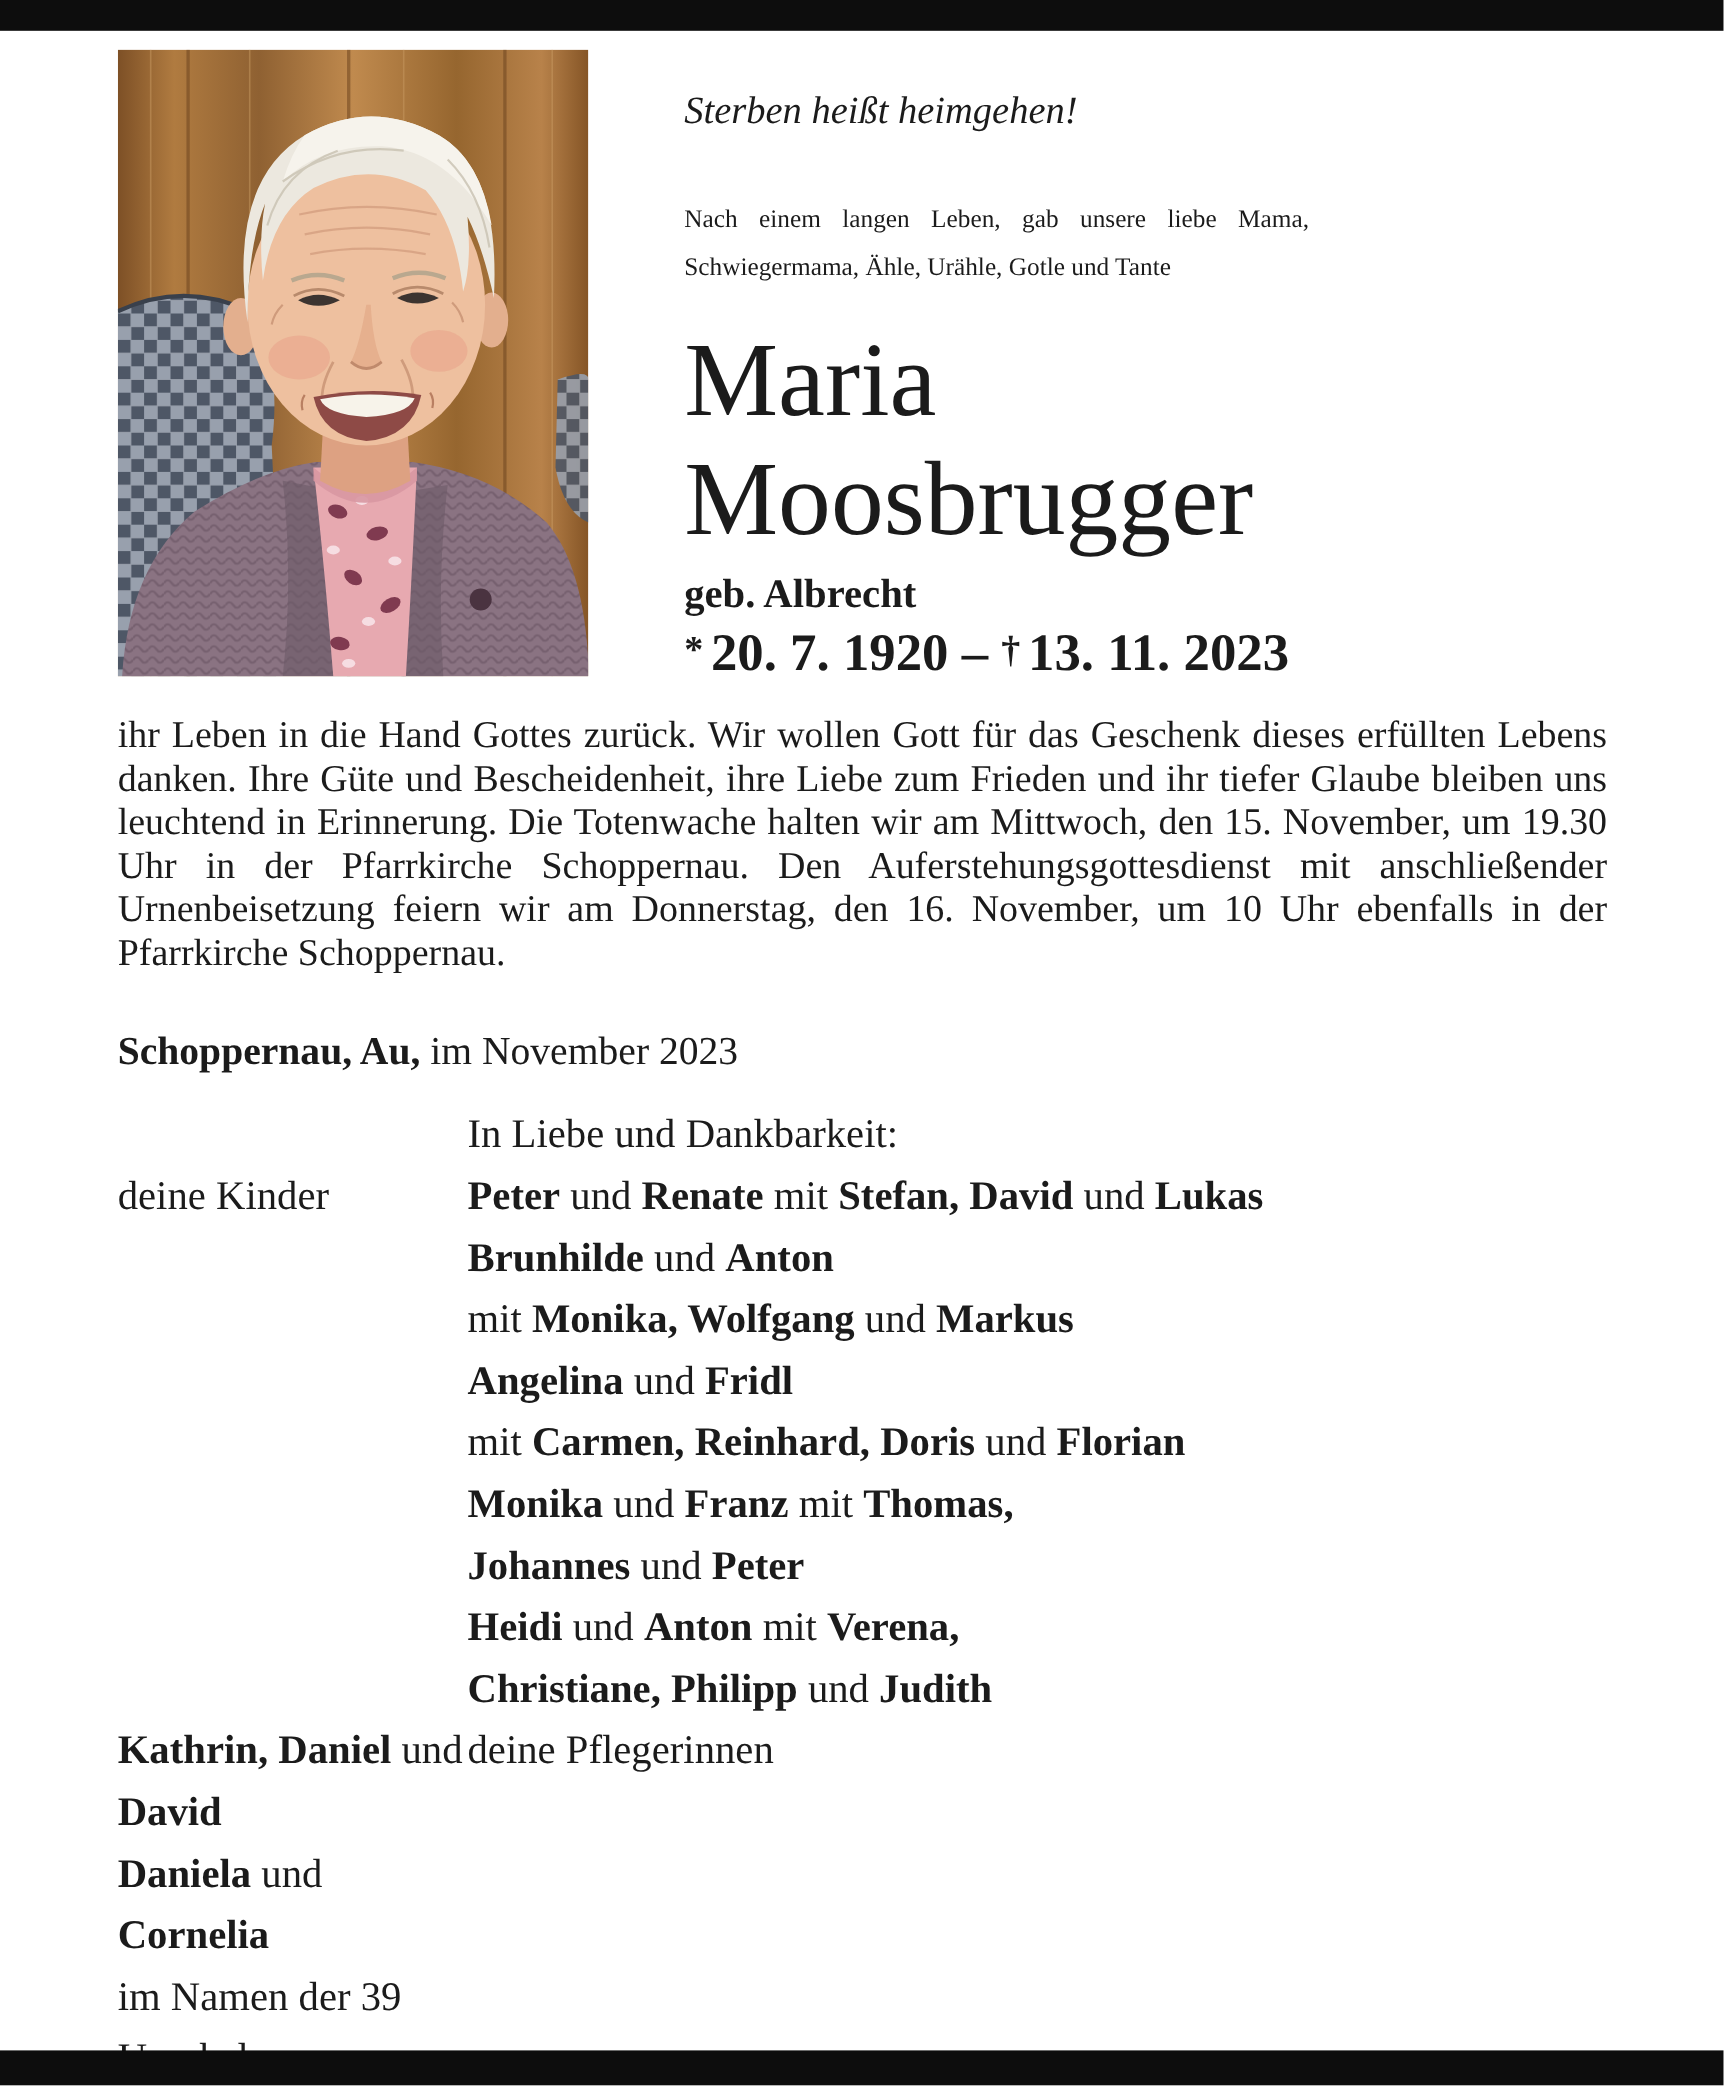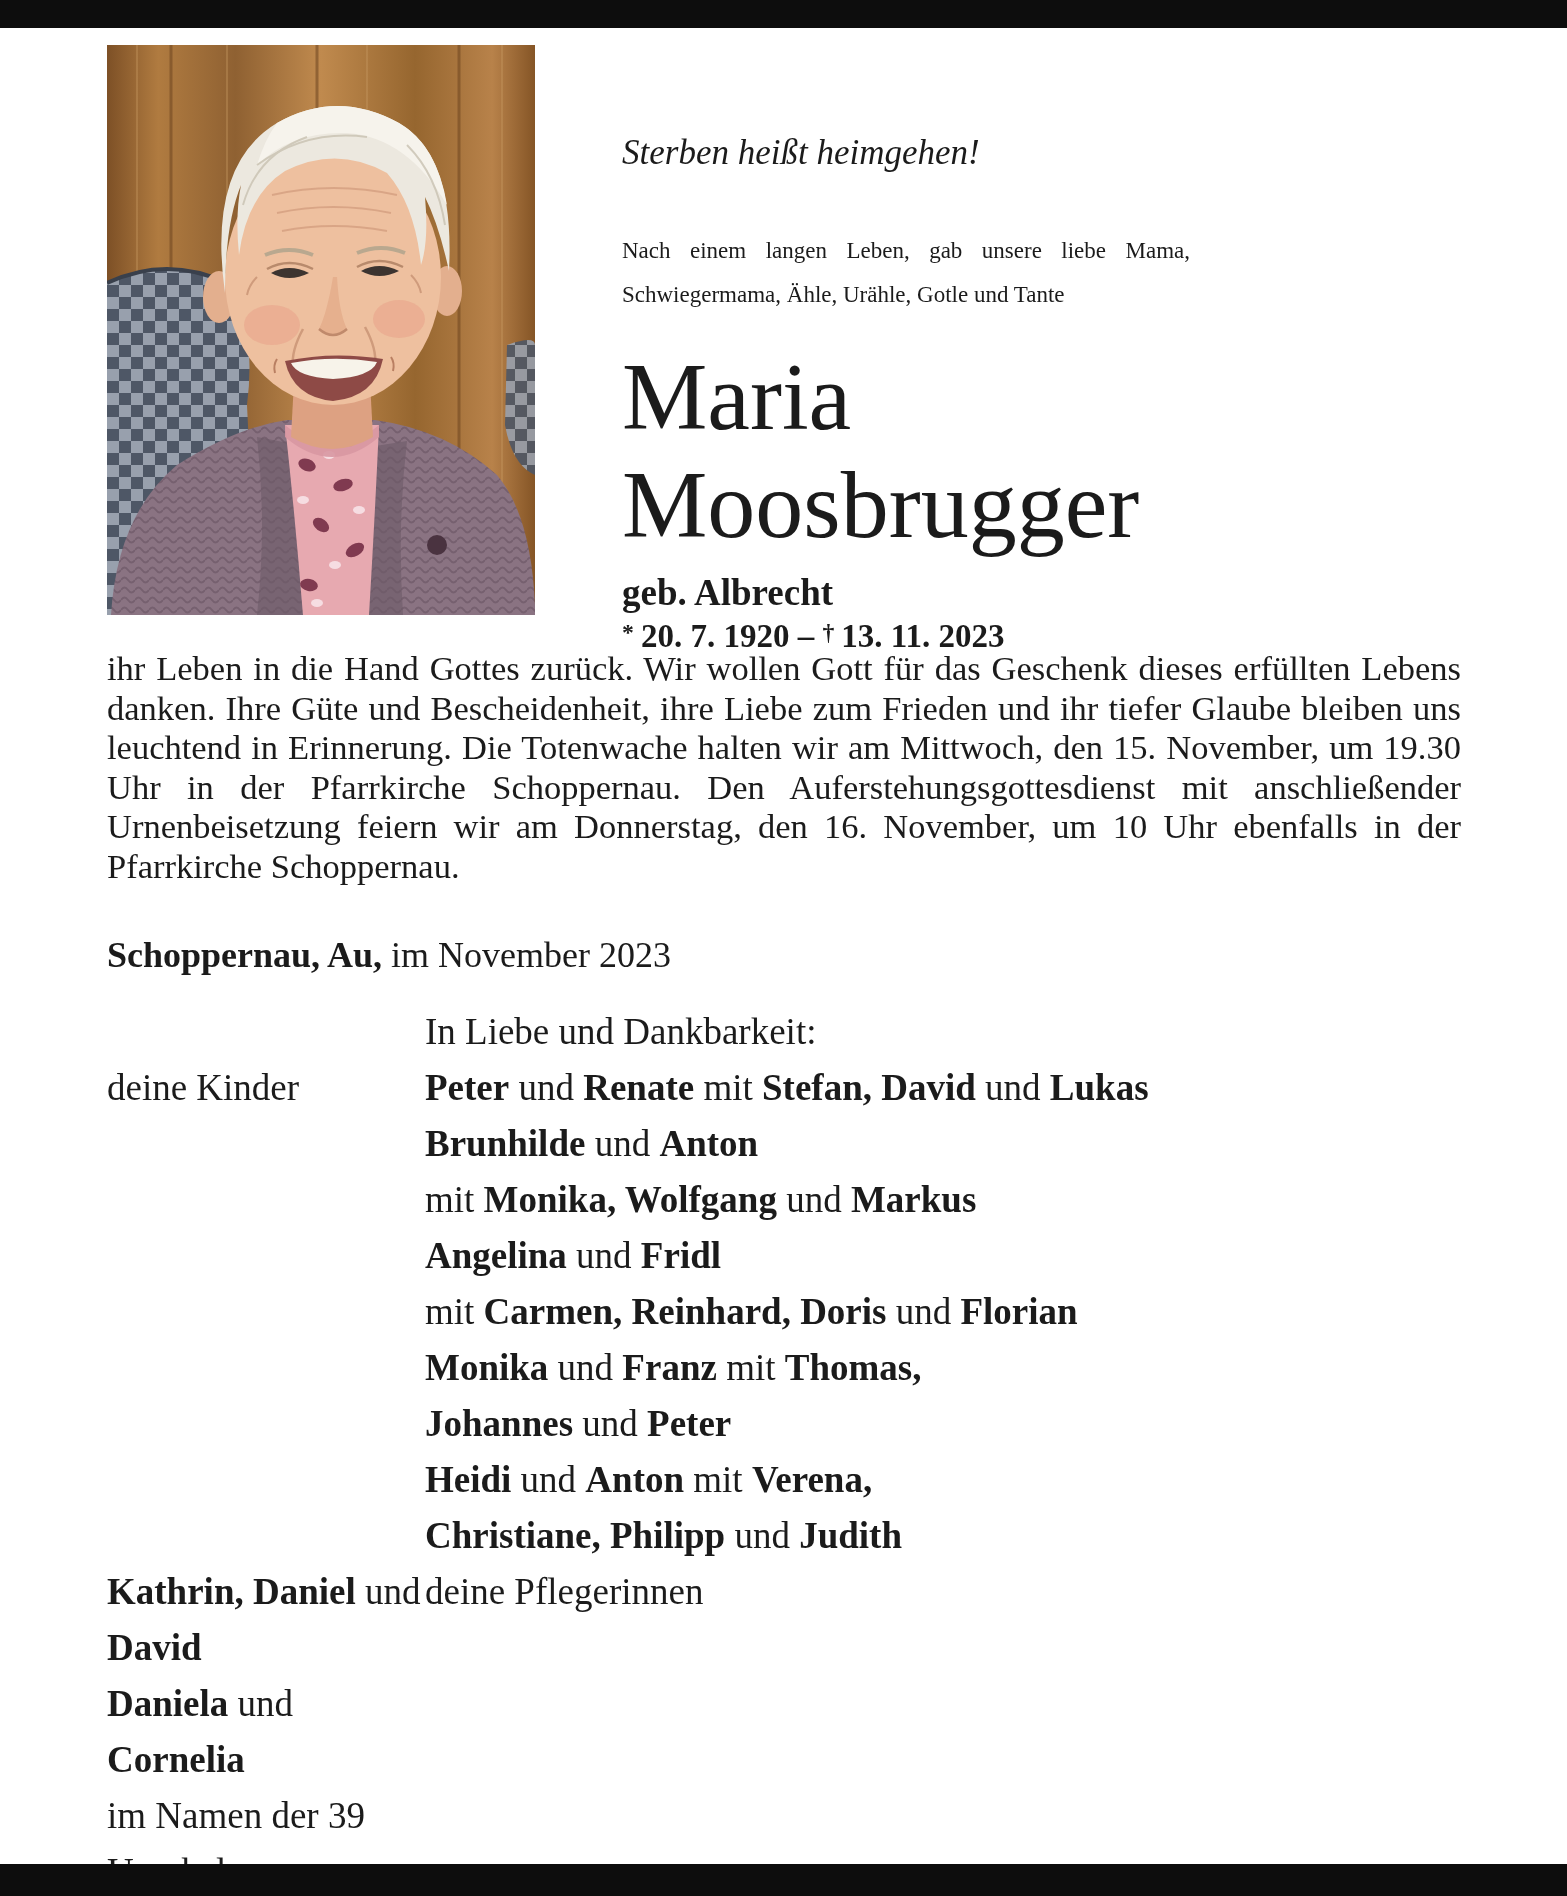--- a/index.html
+++ b/index.html
@@ -16,25 +16,25 @@
   .frame-top { top: 0; height: 28px; }
   .frame-bottom { bottom: 0; height: 32px; }
 
   .portrait {
     position: absolute; left: 107px; top: 45px;
     width: 428px; height: 570px; overflow: hidden;
   }
   .portrait svg { display: block; }
 
   .head-col { position: absolute; left: 622px; top: 45px; width: 568px; }
-  .motto { font-style: italic; font-size: 35px; margin-top: 88px; }
+  .motto { font-style: italic; font-size: 35px; margin-top: 36px; }
   .intro { margin-top: 56px; font-size: 23px; line-height: 44px; text-align: justify; }
   .name  { font-size: 96px; line-height: 108px; margin-top: 26px; }
   .birthname { font-size: 37px; font-weight: bold; margin-top: 12px; }
-  .dates { font-size: 33px; font-weight: bold; margin-top: 4px; }
+  .dates { font-size: 48px; font-weight: bold; margin-top: 4px; }
   .dates sup { font-size: 72%; vertical-align: 7px; margin-right: 7px; }
 
   .body-par {
     position: absolute; left: 107px; top: 649px; width: 1354px;
     font-size: 34.5px; line-height: 39.5px; text-align: justify;
   }
   .place { position: absolute; left: 107px; top: 934px; font-size: 36px; }
   .place .b { font-weight: bold; }
 
   .closing {

